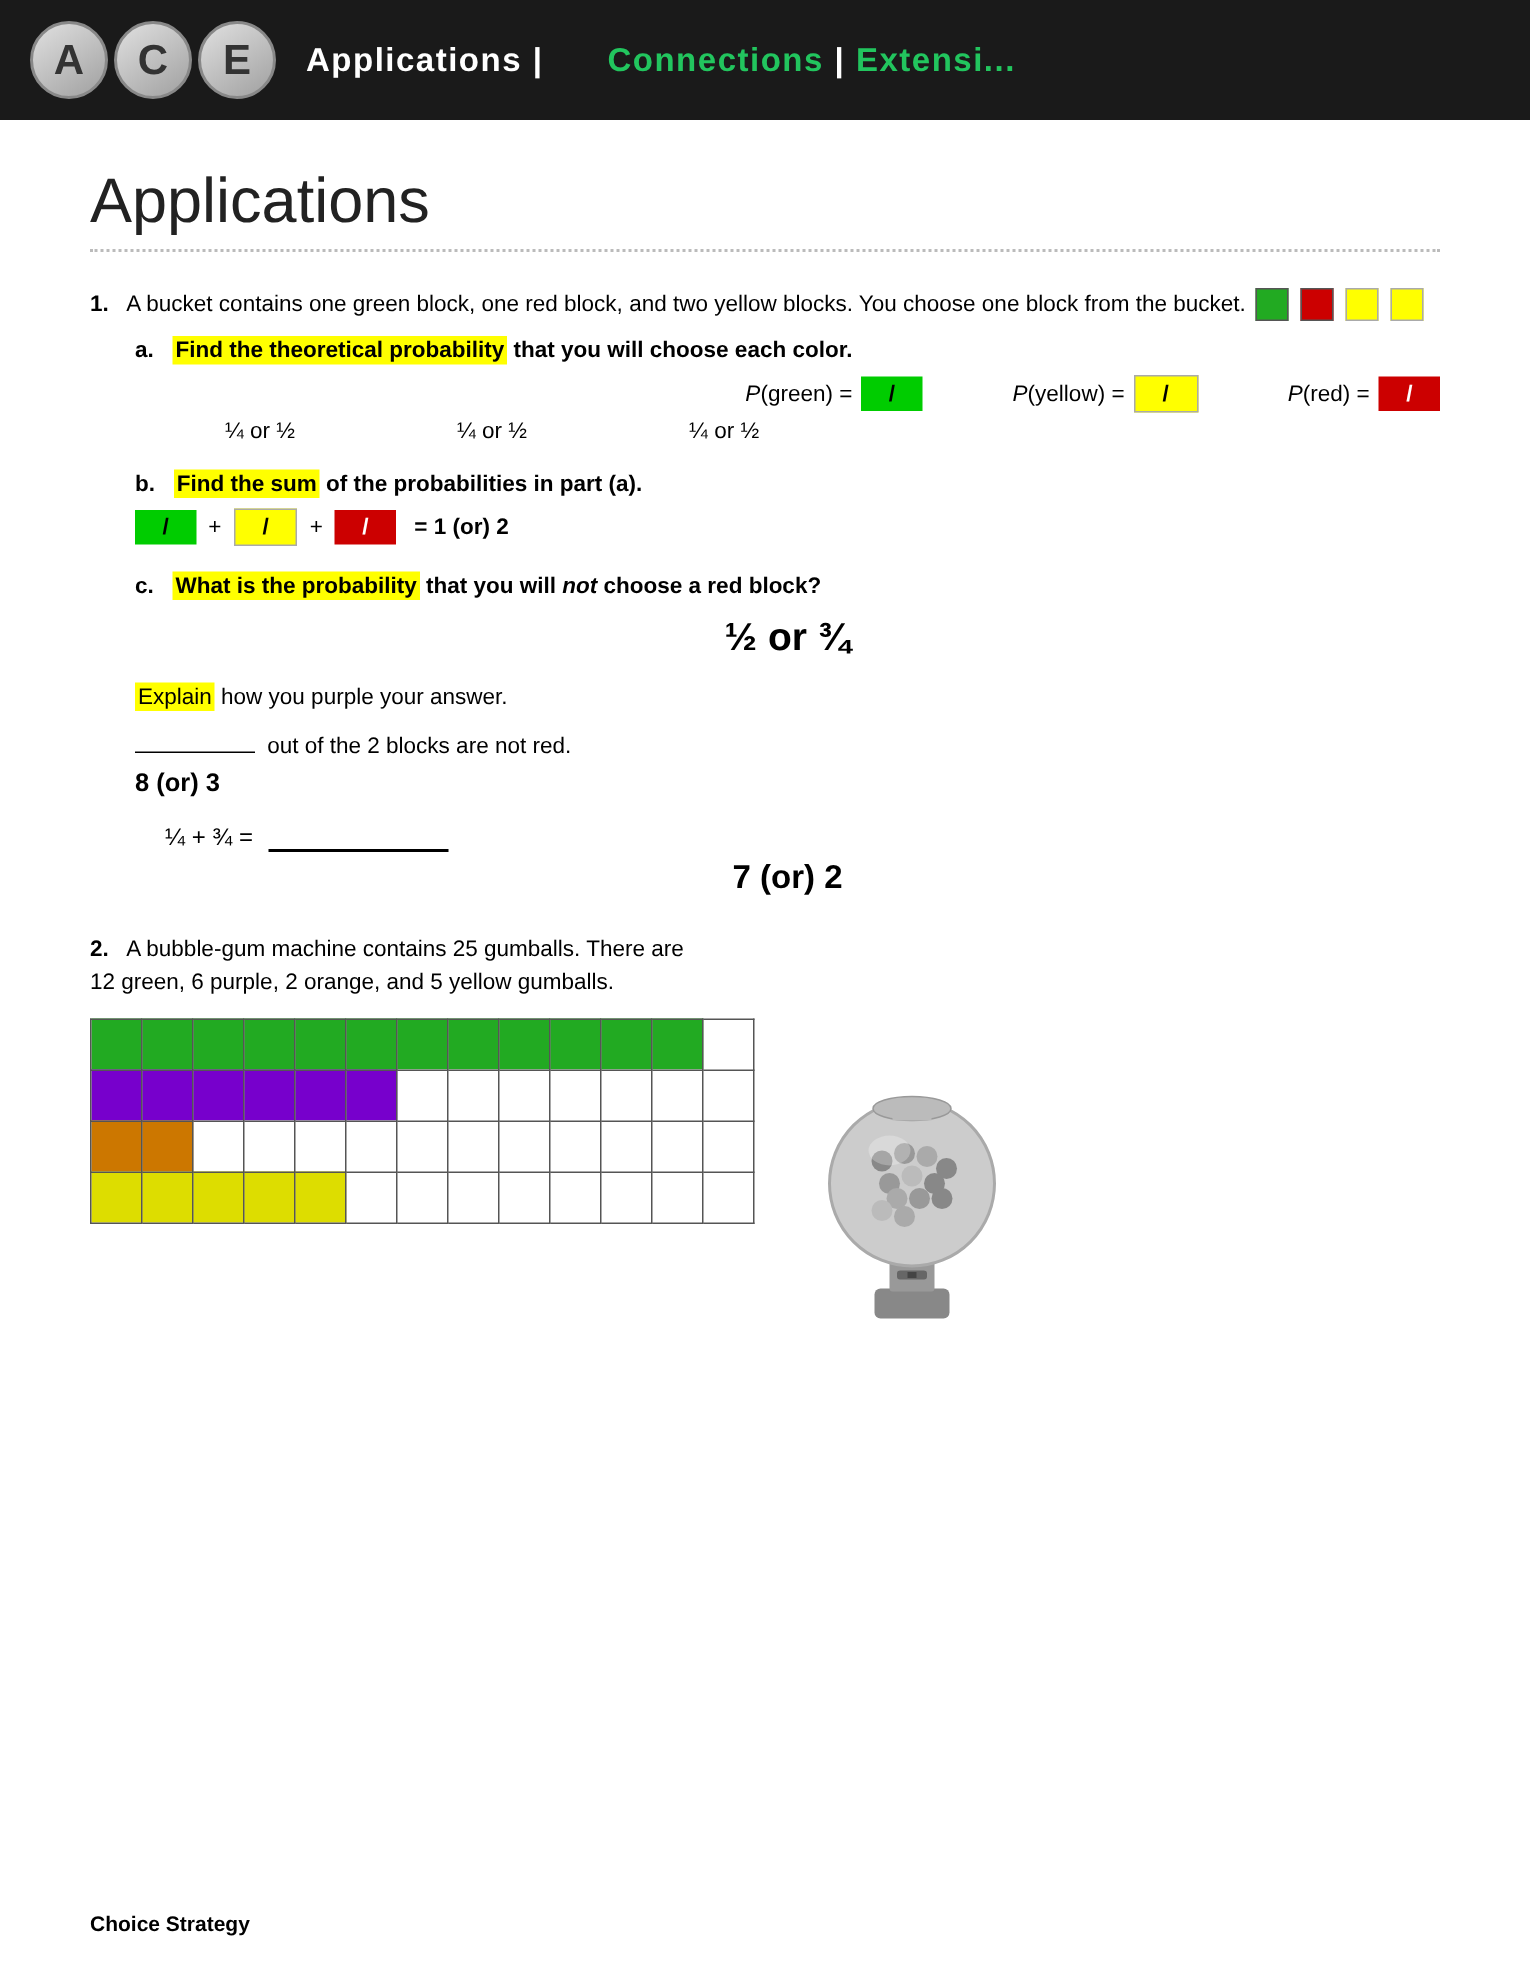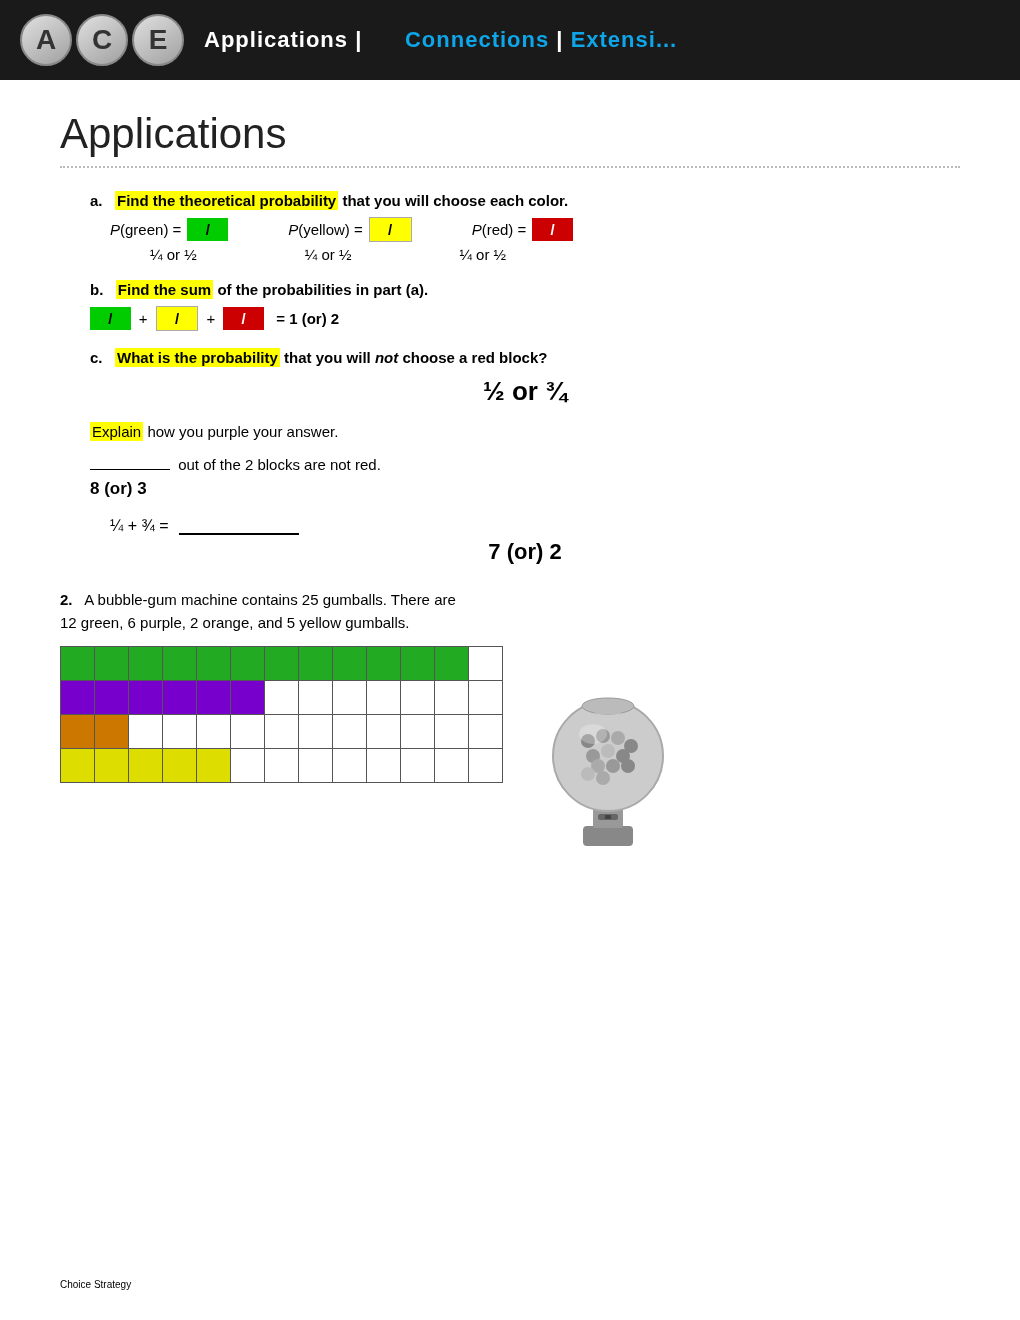--- a/index.html
+++ b/index.html
@@ -40,21 +40,21 @@
     .header-nav {
       color: #fff;
       font-size: 22px;
       font-weight: bold;
       letter-spacing: 1px;
     }
     .header-nav span.active {
       color: #fff;
     }
     .header-nav span.inactive {
-      color: #0ea5e9;
+      color: #22c55e;
     }
 
     
     .main {
       padding: 30px 60px 40px 60px;
     }
 
     .page-title {
       font-size: 42px;
       font-weight: normal;
@@ -107,20 +107,21 @@
       background-color: #ffff00;
       padding: 1px 2px;
     }
 
     
     .fraction-row {
       display: flex;
       gap: 60px;
       margin: 8px 0 4px 20px;
       align-items: center;
+      justify-content: flex-end;
     }
     .fraction-item {
       display: flex;
       align-items: center;
       gap: 6px;
       font-size: 15px;
     }
 
     
     .frac-box {
@@ -233,22 +234,22 @@
     .gumball-machine {
       flex-shrink: 0;
       margin-top: 20px;
     }
 
     
     .footer {
       position: absolute;
       bottom: 30px;
       left: 60px;
-      font-size: 10px;
-      font-weight: normal;
+      font-size: 14px;
+      font-weight: bold;
     }
   </style>
 </head>
 <body>
 
 <div class="header">
   <div class="ace-circles">
     <div class="ace-circle">A</div>
     <div class="ace-circle">C</div>
     <div class="ace-circle">E</div>
@@ -261,20 +262,29 @@
     <span class="inactive">Extensi...</span>
   </div>
 </div>
 
 <div class="main">
 
   <h1 class="page-title">Applications</h1>
   <hr class="dotted-divider">
 
   <div class="question-block">
+    <div class="question-text">
+      <strong>1.</strong>
+      &nbsp;
+      <span>A bucket contains one green block, one red block, and two yellow blocks. You choose one block from the bucket.</span>
+      <span class="color-block gc-green"></span>
+      <span class="color-block gc-red" style="background:#cc0000;"></span>
+      <span class="color-block gc-yellow" style="background:#ffff00; border:1px solid #aaa;"></span>
+      <span class="color-block gc-yellow" style="background:#ffff00; border:1px solid #aaa;"></span>
+    </div>
 
     <div class="sub-parts">
 
       <div class="sub-part">
         <div class="sub-part-label">
           <strong>a.</strong>
           &nbsp;
           <span class="highlight-yellow">Find the theoretical probability</span>
           <span> that you will choose each color.</span>
         </div>

